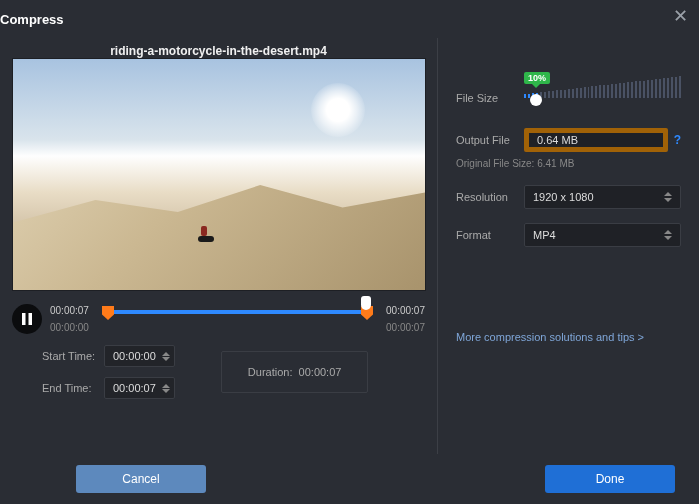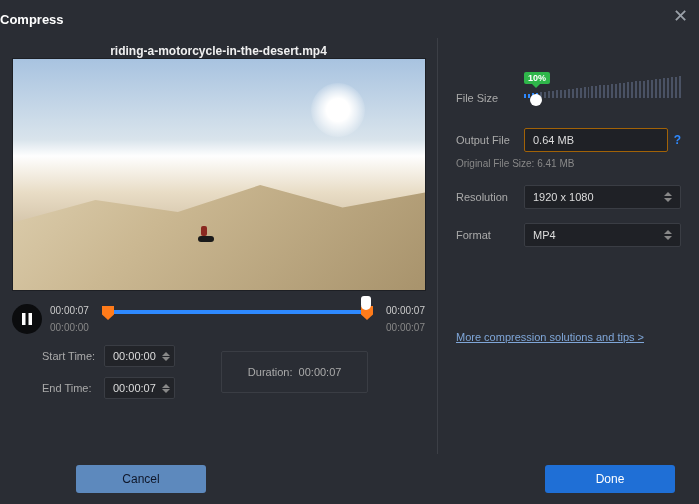--- a/index.html
+++ b/index.html
@@ -40,37 +40,37 @@
 .spinner .arrows { display: flex; flex-direction: column; gap: 1px; cursor: pointer; }
 .spinner .arrows div { width: 0; height: 0; border-left: 4px solid transparent; border-right: 4px solid transparent; }
 .spinner .up { border-bottom: 4px solid #888; }
 .spinner .down { border-top: 4px solid #888; }
 .duration-box { border: 1px solid #3a3d44; border-radius: 2px; padding: 14px 26px; font-size: 11px; color: #aaa; margin-left: 16px; }
 .field-row { display: flex; align-items: center; margin-bottom: 14px; font-size: 11px; }
 .field-row label { width: 68px; color: #aaa; }
 .select { flex: 1; background: #1f2126; border: 1px solid #3a3d44; border-radius: 2px; height: 24px; display: flex; align-items: center; justify-content: space-between; padding: 0 8px; cursor: pointer; color: #ddd; font-size: 11px; }
 .select .chev { display:flex; flex-direction:column; gap:2px;}
 .select .chev div{width:0;height:0;border-left:4px solid transparent;border-right:4px solid transparent;}
-.input-box { flex: 1; background: #1f2126; border: 1px solid #a16207; border-radius: 2px; height: 24px; display: flex; align-items: center; padding: 0 8px; color: #ddd; font-size: 11px; }
+.input-box { flex: 1; background: #1f2126; border: 5px solid #a16207; border-radius: 2px; height: 24px; display: flex; align-items: center; padding: 0 8px; color: #ddd; font-size: 11px; }
 .help { color: #2e89ff; margin-left: 6px; font-size: 12px; font-weight: bold; cursor: pointer; }
 .orig-size { font-size: 10px; color: #888; margin-top: -8px; margin-bottom: 16px; }
 .slider-row { display: flex; align-items: flex-end; margin-bottom: 20px; }
 .slider-row label { width: 68px; color: #aaa; font-size: 11px; padding-bottom: 4px; }
 .slider { flex: 1; position: relative; height: 34px; }
 .bars { position: absolute; left: 0; right: 0; bottom: 10px; height: 22px; display: flex; align-items: flex-end; gap: 2px; }
 .bars div { flex: 1; background: #2e89ff; }
 .bars div.off { background: #4a5264; }
 .badge { position: absolute; left: 0; top: -2px; background: #2fb64a; color: #fff; font-size: 9px; font-weight: bold; padding: 1px 4px; border-radius: 2px; }
 .badge::after { content:""; position:absolute; left:8px; bottom:-4px; border-left:4px solid transparent; border-right:4px solid transparent; border-top:4px solid #2fb64a; }
 .thumb { position: absolute; left: 6px; bottom: 2px; width: 12px; height: 12px; background: #fff; border-radius: 50%; cursor: grab; }
 .link-row { margin-top: 84px; font-size: 11px; }
-.link-row a { color: #7fa6d8; text-decoration: underline; cursor: pointer; }
+.link-row a { color: #7fa6d8; cursor: pointer; }
 .footer { height: 50px; display: flex; align-items: center; justify-content: space-between; padding: 0 24px 0 76px; }
 .btn { width: 130px; height: 28px; border-radius: 3px; font-size: 12px; display: flex; align-items: center; justify-content: center; cursor: pointer; }
-.btn-cancel { background: #5d89bd; color: #0f172a; }
+.btn-cancel { background: #5d89bd; color: #ffffff; }
 .btn-done { background: #1f6fd6; color: #fff; }
 </style>
 </head>
 <body>
 
 <div class="title-bar">
   <div class="title">Compress</div>
   <div class="close">✕</div>
 </div>
 

